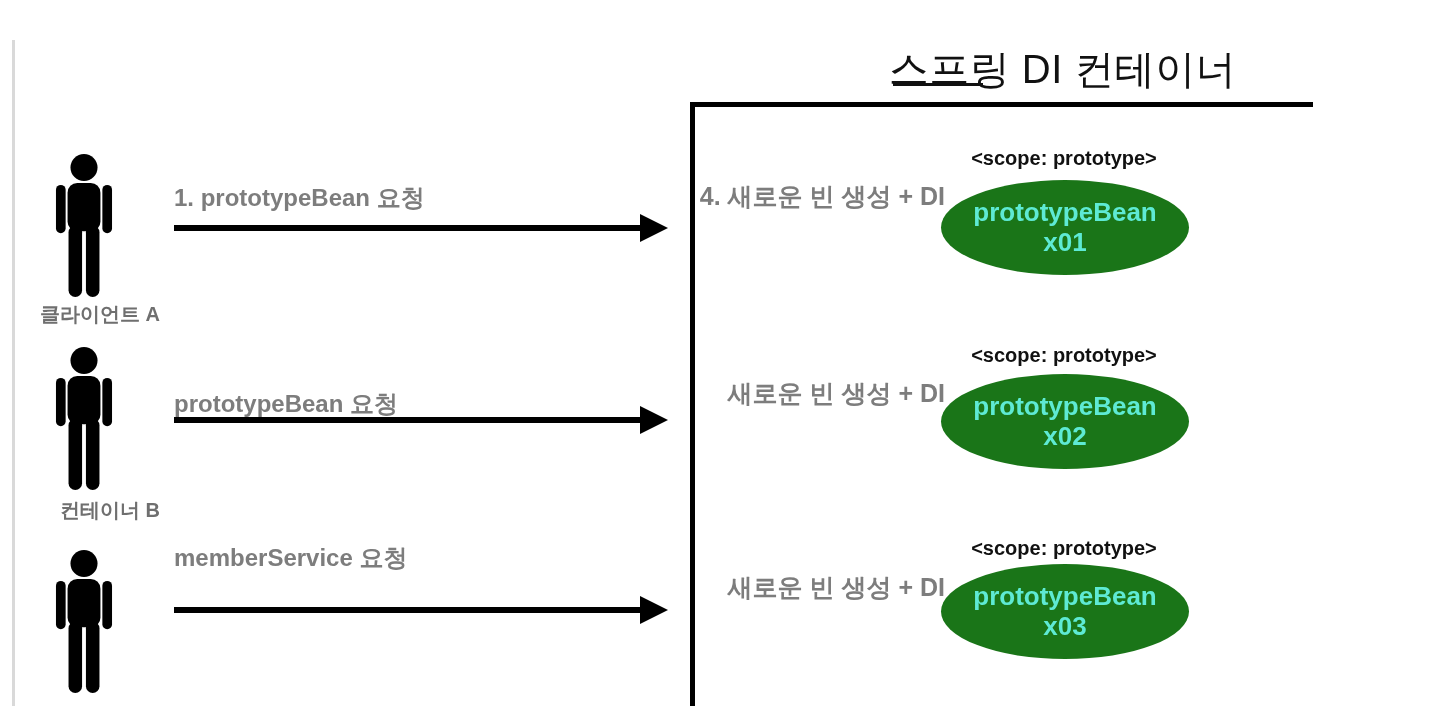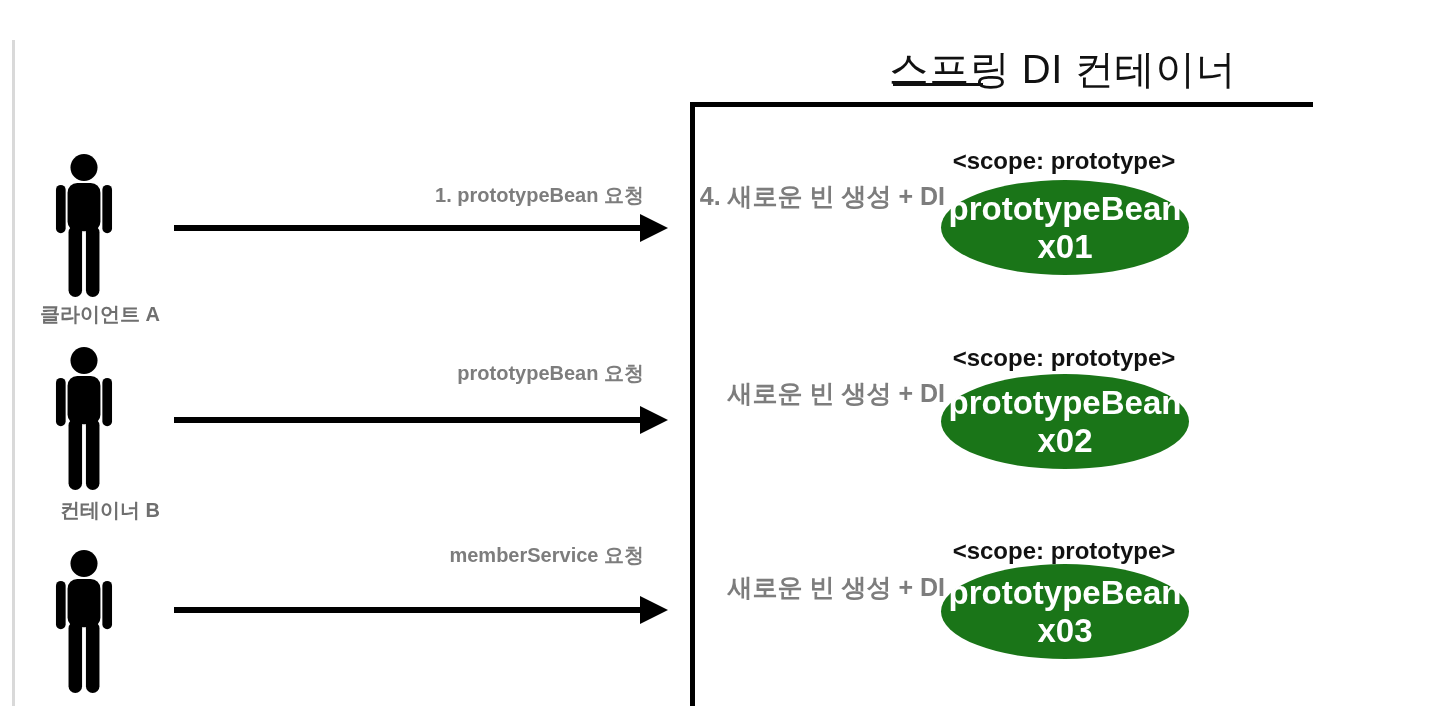--- a/index.html
+++ b/index.html
@@ -30,41 +30,41 @@
     font-size:20px; font-weight:bold; color:#6f6f6f;
   }
   .arrow-line {
     position:absolute; left:174px; width:468px; height:6px; background:#000;
   }
   .arrow-head {
     position:absolute; left:640px; width:0; height:0;
     border-left:28px solid #000; border-top:14px solid transparent; border-bottom:14px solid transparent;
   }
   .arrow-label {
-    position:absolute; left:174px; width:470px; text-align:right;
-    font-size:20px; font-weight:bold; color:#7d7d7d;
+    position:absolute; left:174px; width:470px; text-align:left;
+    font-size:24px; font-weight:bold; color:#7d7d7d;
   }
   .action-label {
     position:absolute; left:695px; width:250px; text-align:right;
     font-size:25px; font-weight:bold; color:#7d7d7d; white-space:nowrap;
   }
   .scope-label {
     position:absolute; left:938px; width:252px; text-align:center;
-    font-size:24px; font-weight:bold; color:#111; white-space:nowrap;
+    font-size:20px; font-weight:bold; color:#111; white-space:nowrap;
   }
   .bean-ellipse {
     position:absolute; left:941px; width:248px; height:95px;
     border-radius:50%; display:flex; flex-direction:column; align-items:center; justify-content:center;
-    color:#ffffff; font-size:33px; font-weight:bold; line-height:1.15; text-align:center;
+    color:#5eead4; font-size:26px; font-weight:bold; line-height:1.15; text-align:center;
   }
   
   .r0 .arrow-line{top:185px}.r0 .arrow-head{top:174px}.r0 .arrow-label{top:142px}
   .r0 .action-label{top:140px}.r0 .scope-label{top:107px}.r0 .bean-ellipse{top:140px}
   .r0 .person{left:55px;top:112px}.r0 .client-label{top:261px}
-  .r1 .arrow-line{top:377px}.r1 .arrow-head{top:366px}.r1 .arrow-label{top:320px}
+  .r1 .arrow-line{top:377px}.r1 .arrow-head{top:366px}.r1 .arrow-label{top:348px}
   .r1 .action-label{top:337px}.r1 .scope-label{top:304px}.r1 .bean-ellipse{top:334px}
   .r1 .person{left:55px;top:305px}.r1 .client-label{top:457px}
   .r2 .arrow-line{top:567px}.r2 .arrow-head{top:556px}.r2 .arrow-label{top:502px}
   .r2 .action-label{top:531px}.r2 .scope-label{top:497px}.r2 .bean-ellipse{top:524px}
   .r2 .person{left:55px;top:508px}.r2 .client-label{top:692px}
 </style>
 </head>
 <body>
 
 <div class="canvas">

